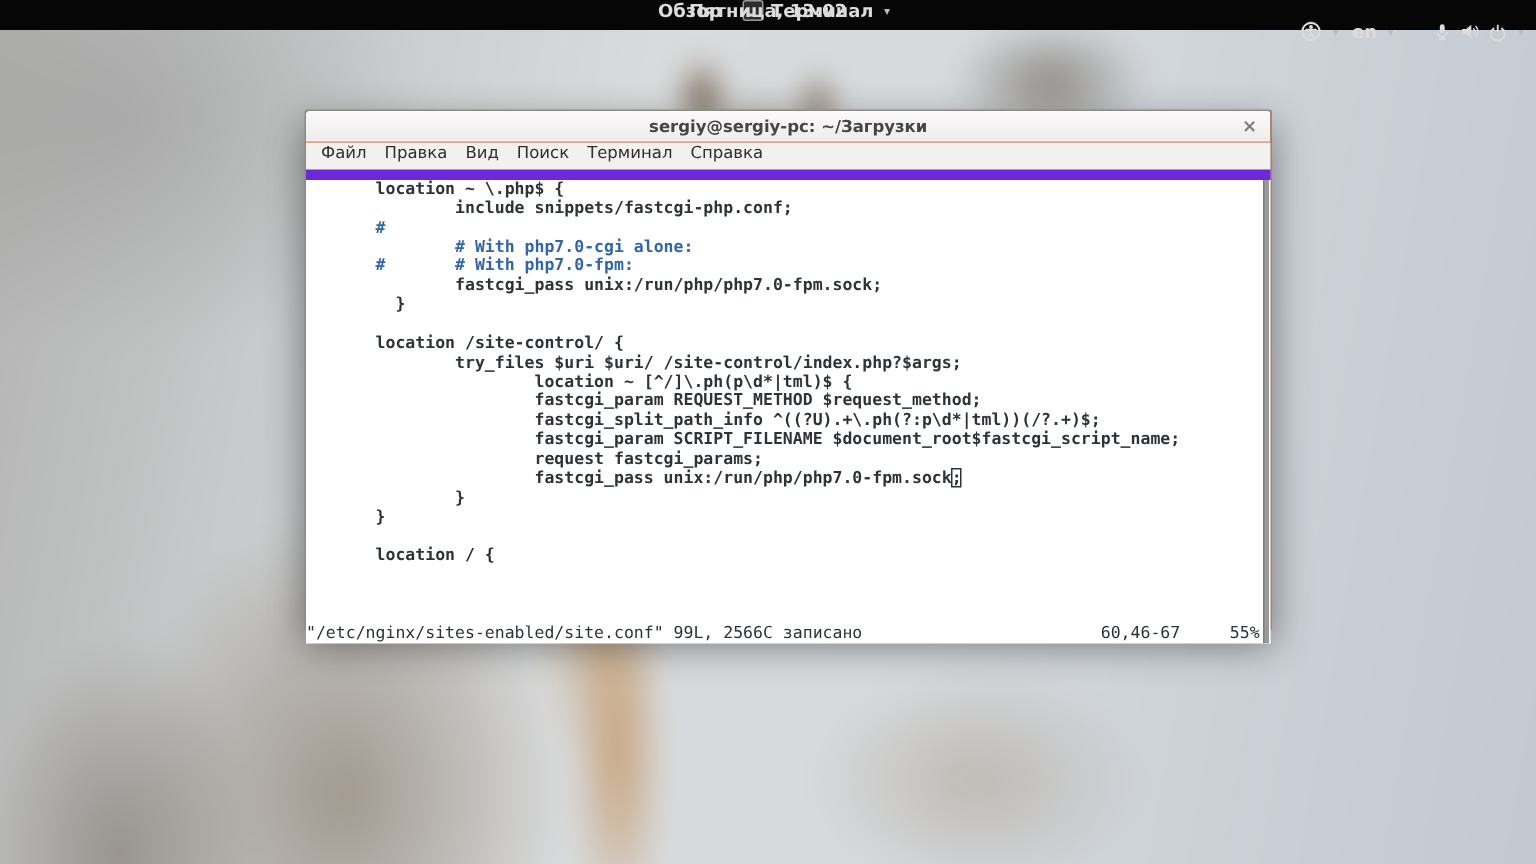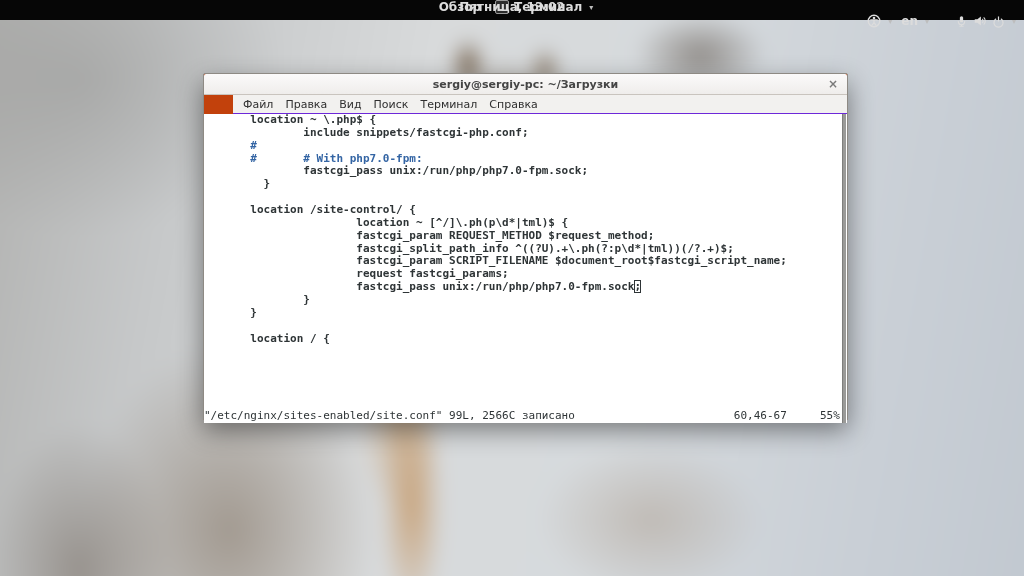--- a/index.html
+++ b/index.html
@@ -57,22 +57,22 @@
   }
   .title-text{
     flex:1;text-align:center;font-size:11px;font-weight:bold;color:#454545;
     white-space:nowrap;overflow:hidden;
   }
   .close-btn{
     position:absolute;right:6px;top:0;height:20px;display:flex;align-items:center;
     color:#7a7a7a;font-size:12px;font-weight:bold;cursor:default;padding:0 3px;
   }
   .menubar{
-    height:18px;background:#f2f1ef;border-bottom:1px solid #6d28d9;
-    display:flex;align-items:center;font-size:11px;color:#2f2f2f;padding-left:4px;margin-left:29px;
+    height:18px;background:#f2f1ef;border-bottom:7px solid #6d28d9;
+    display:flex;align-items:flex-start;font-size:11px;color:#2f2f2f;padding-left:4px;
   }
   .menu-item{padding:0 6px;cursor:default;}
   .content{
     position:relative;height:309px;background:#ffffff;overflow:hidden;
   }
   .editor{
     position:absolute;left:0;top:0;right:5px;bottom:0;
     font-family:"DejaVu Sans Mono",monospace;font-size:11px;line-height:12.87px;
     color:#2e3436;
   }
@@ -164,25 +164,27 @@
       <span class="menu-item">Вид</span>
       <span class="menu-item">Поиск</span>
       <span class="menu-item">Терминал</span>
       <span class="menu-item">Справка</span>
     </div>
   <div class="content">
     <div class="editor">
         <div class="code-line"><span class="seg-code">       location ~ \.php$ {</span></div>
         <div class="code-line"><span class="seg-code">               include snippets/fastcgi-php.conf;</span></div>
         <div class="code-line"><span class="seg-comment">       #</span></div>
+        <div class="code-line"><span class="seg-comment">               # With php7.0-cgi alone:</span></div>
         <div class="code-line"><span class="seg-comment">       #       # With php7.0-fpm:</span></div>
         <div class="code-line"><span class="seg-code">               fastcgi_pass unix:/run/php/php7.0-fpm.sock;</span></div>
         <div class="code-line"><span class="seg-code">         }</span></div>
         <div class="code-line"></div>
         <div class="code-line"><span class="seg-code">       location /site-control/ {</span></div>
+        <div class="code-line"><span class="seg-code">               try_files $uri $uri/ /site-control/index.php?$args;</span></div>
         <div class="code-line"><span class="seg-code">                       location ~ [^/]\.ph(p\d*|tml)$ {</span></div>
         <div class="code-line"><span class="seg-code">                       fastcgi_param REQUEST_METHOD $request_method;</span></div>
         <div class="code-line"><span class="seg-code">                       fastcgi_split_path_info ^((?U).+\.ph(?:p\d*|tml))(/?.+)$;</span></div>
         <div class="code-line"><span class="seg-code">                       fastcgi_param SCRIPT_FILENAME $document_root$fastcgi_script_name;</span></div>
         <div class="code-line"><span class="seg-code">                       request fastcgi_params;</span></div>
         <div class="code-line"><span class="seg-code">                       fastcgi_pass unix:/run/php/php7.0-fpm.sock</span><span class="seg-cursor">;</span></div>
         <div class="code-line"><span class="seg-code">               }</span></div>
         <div class="code-line"><span class="seg-code">       }</span></div>
         <div class="code-line"></div>
         <div class="code-line"><span class="seg-code">       location / {</span></div>

